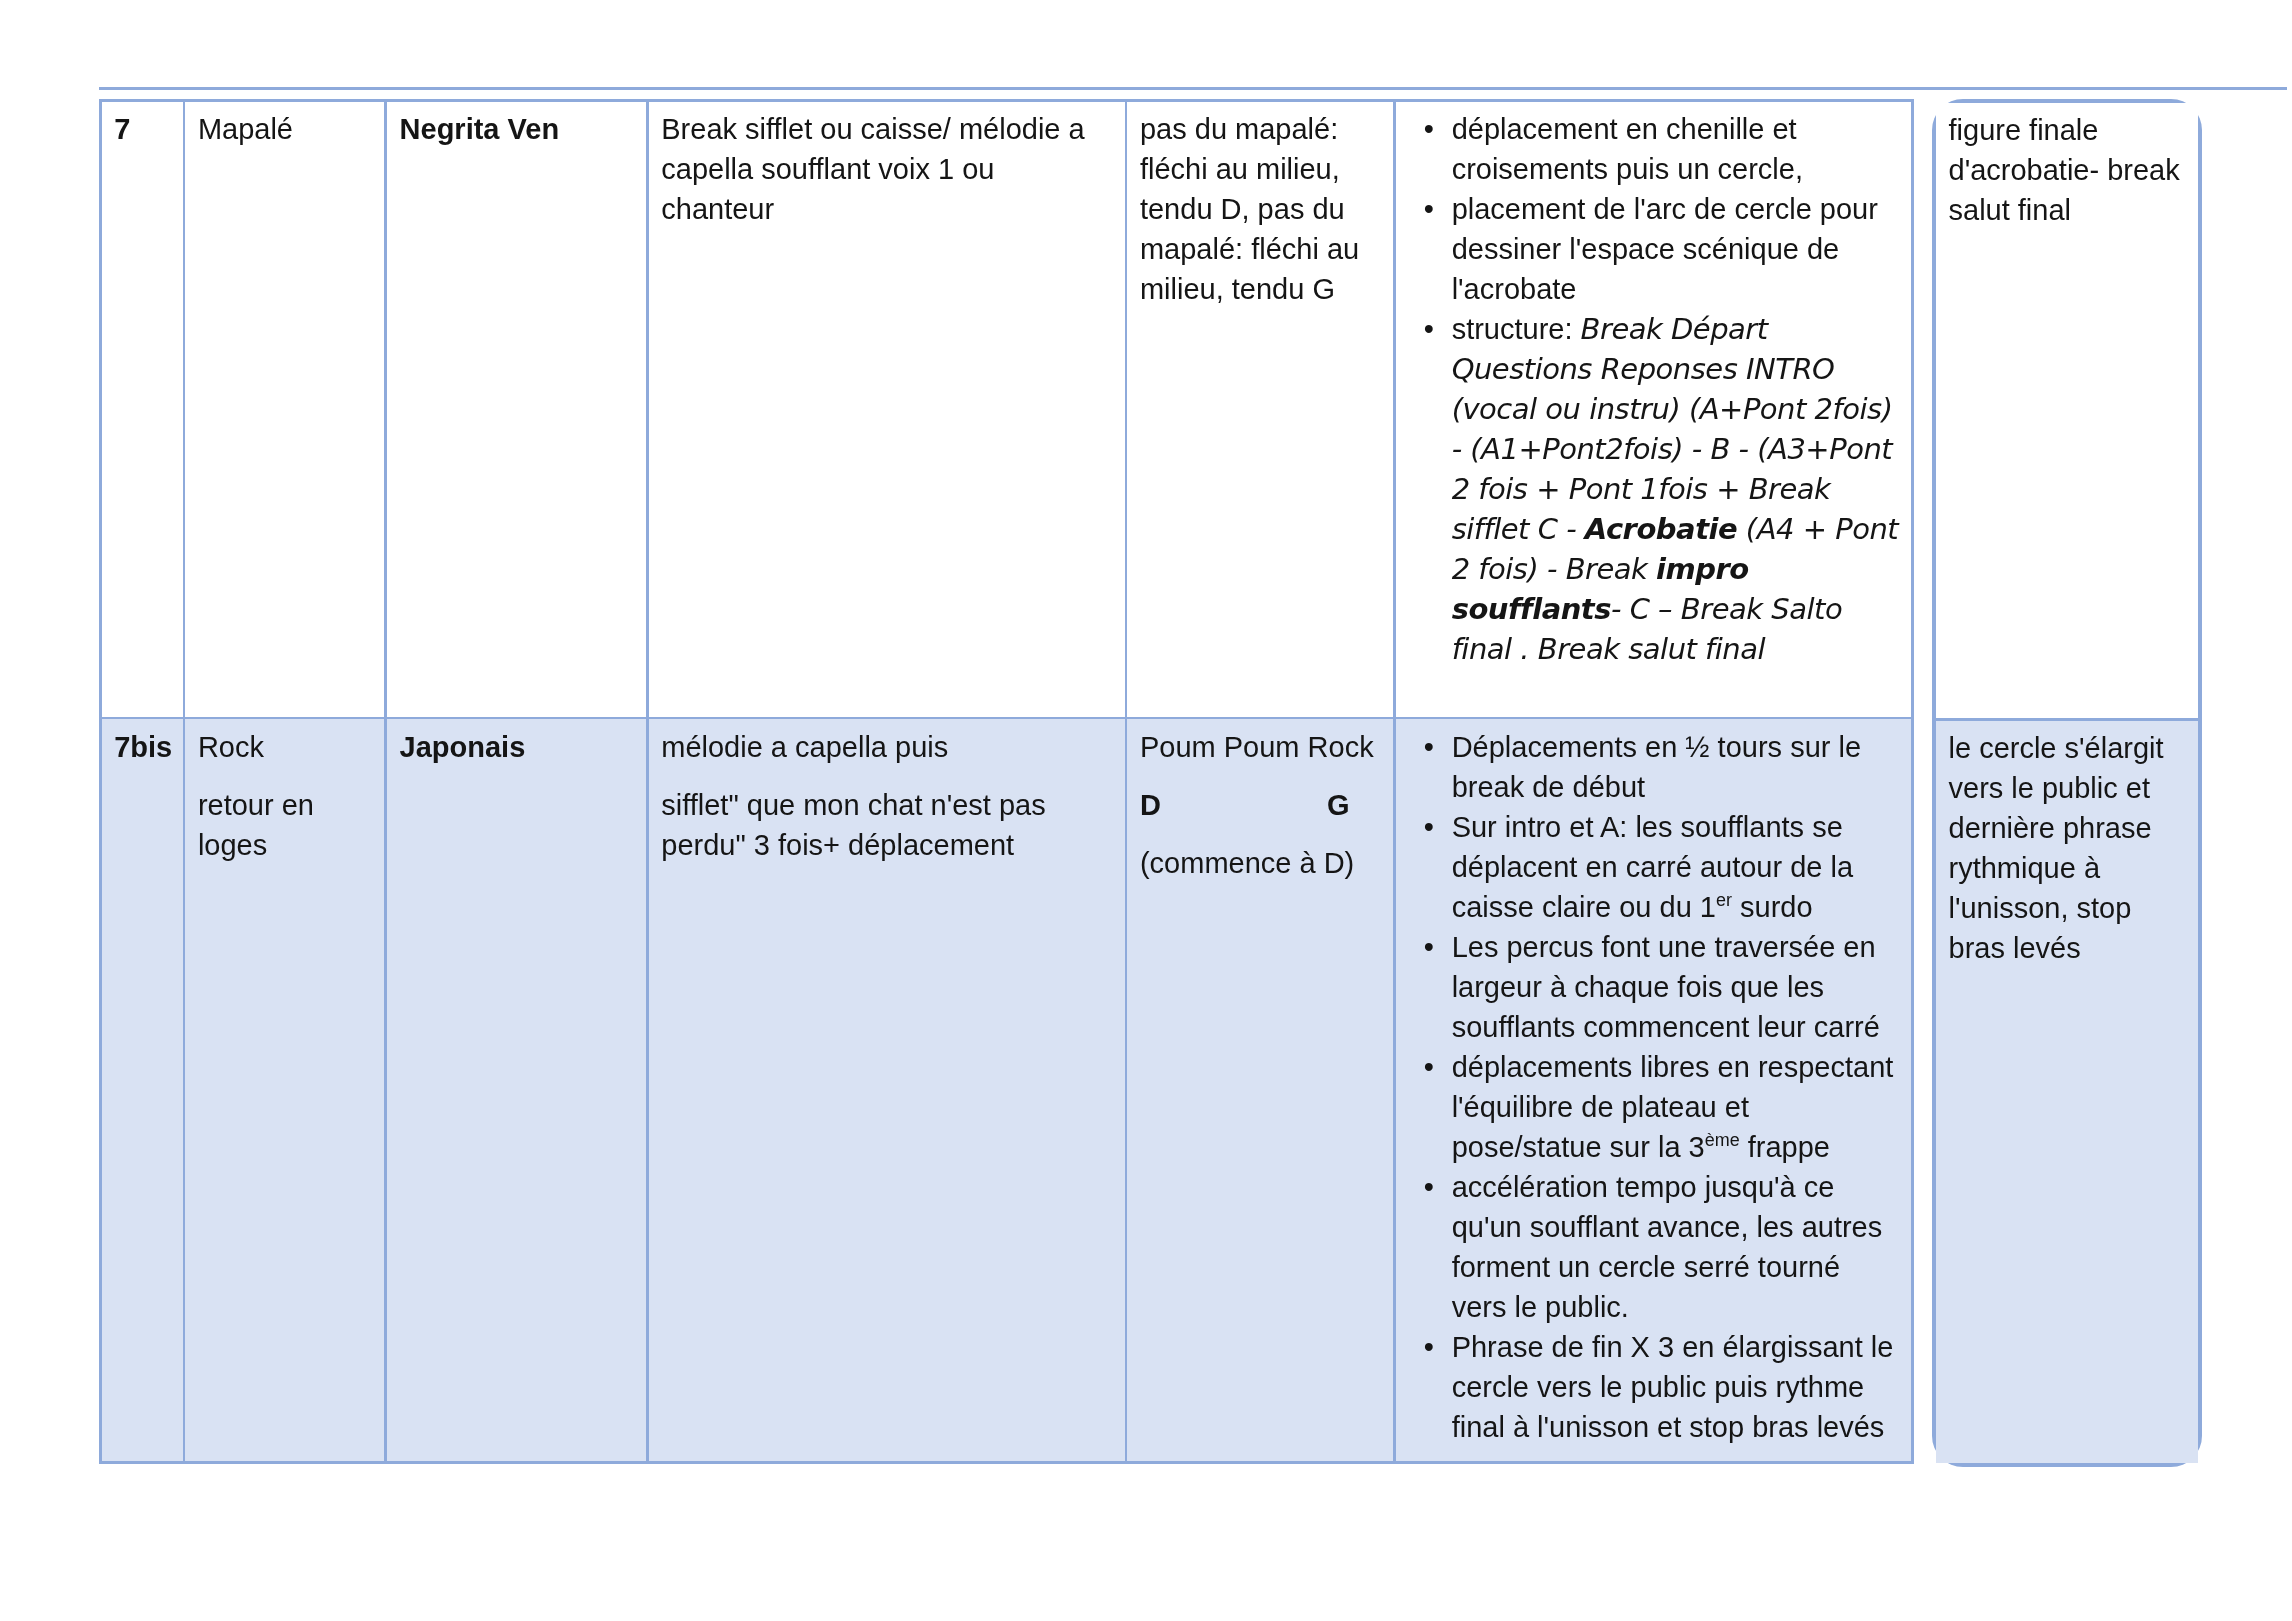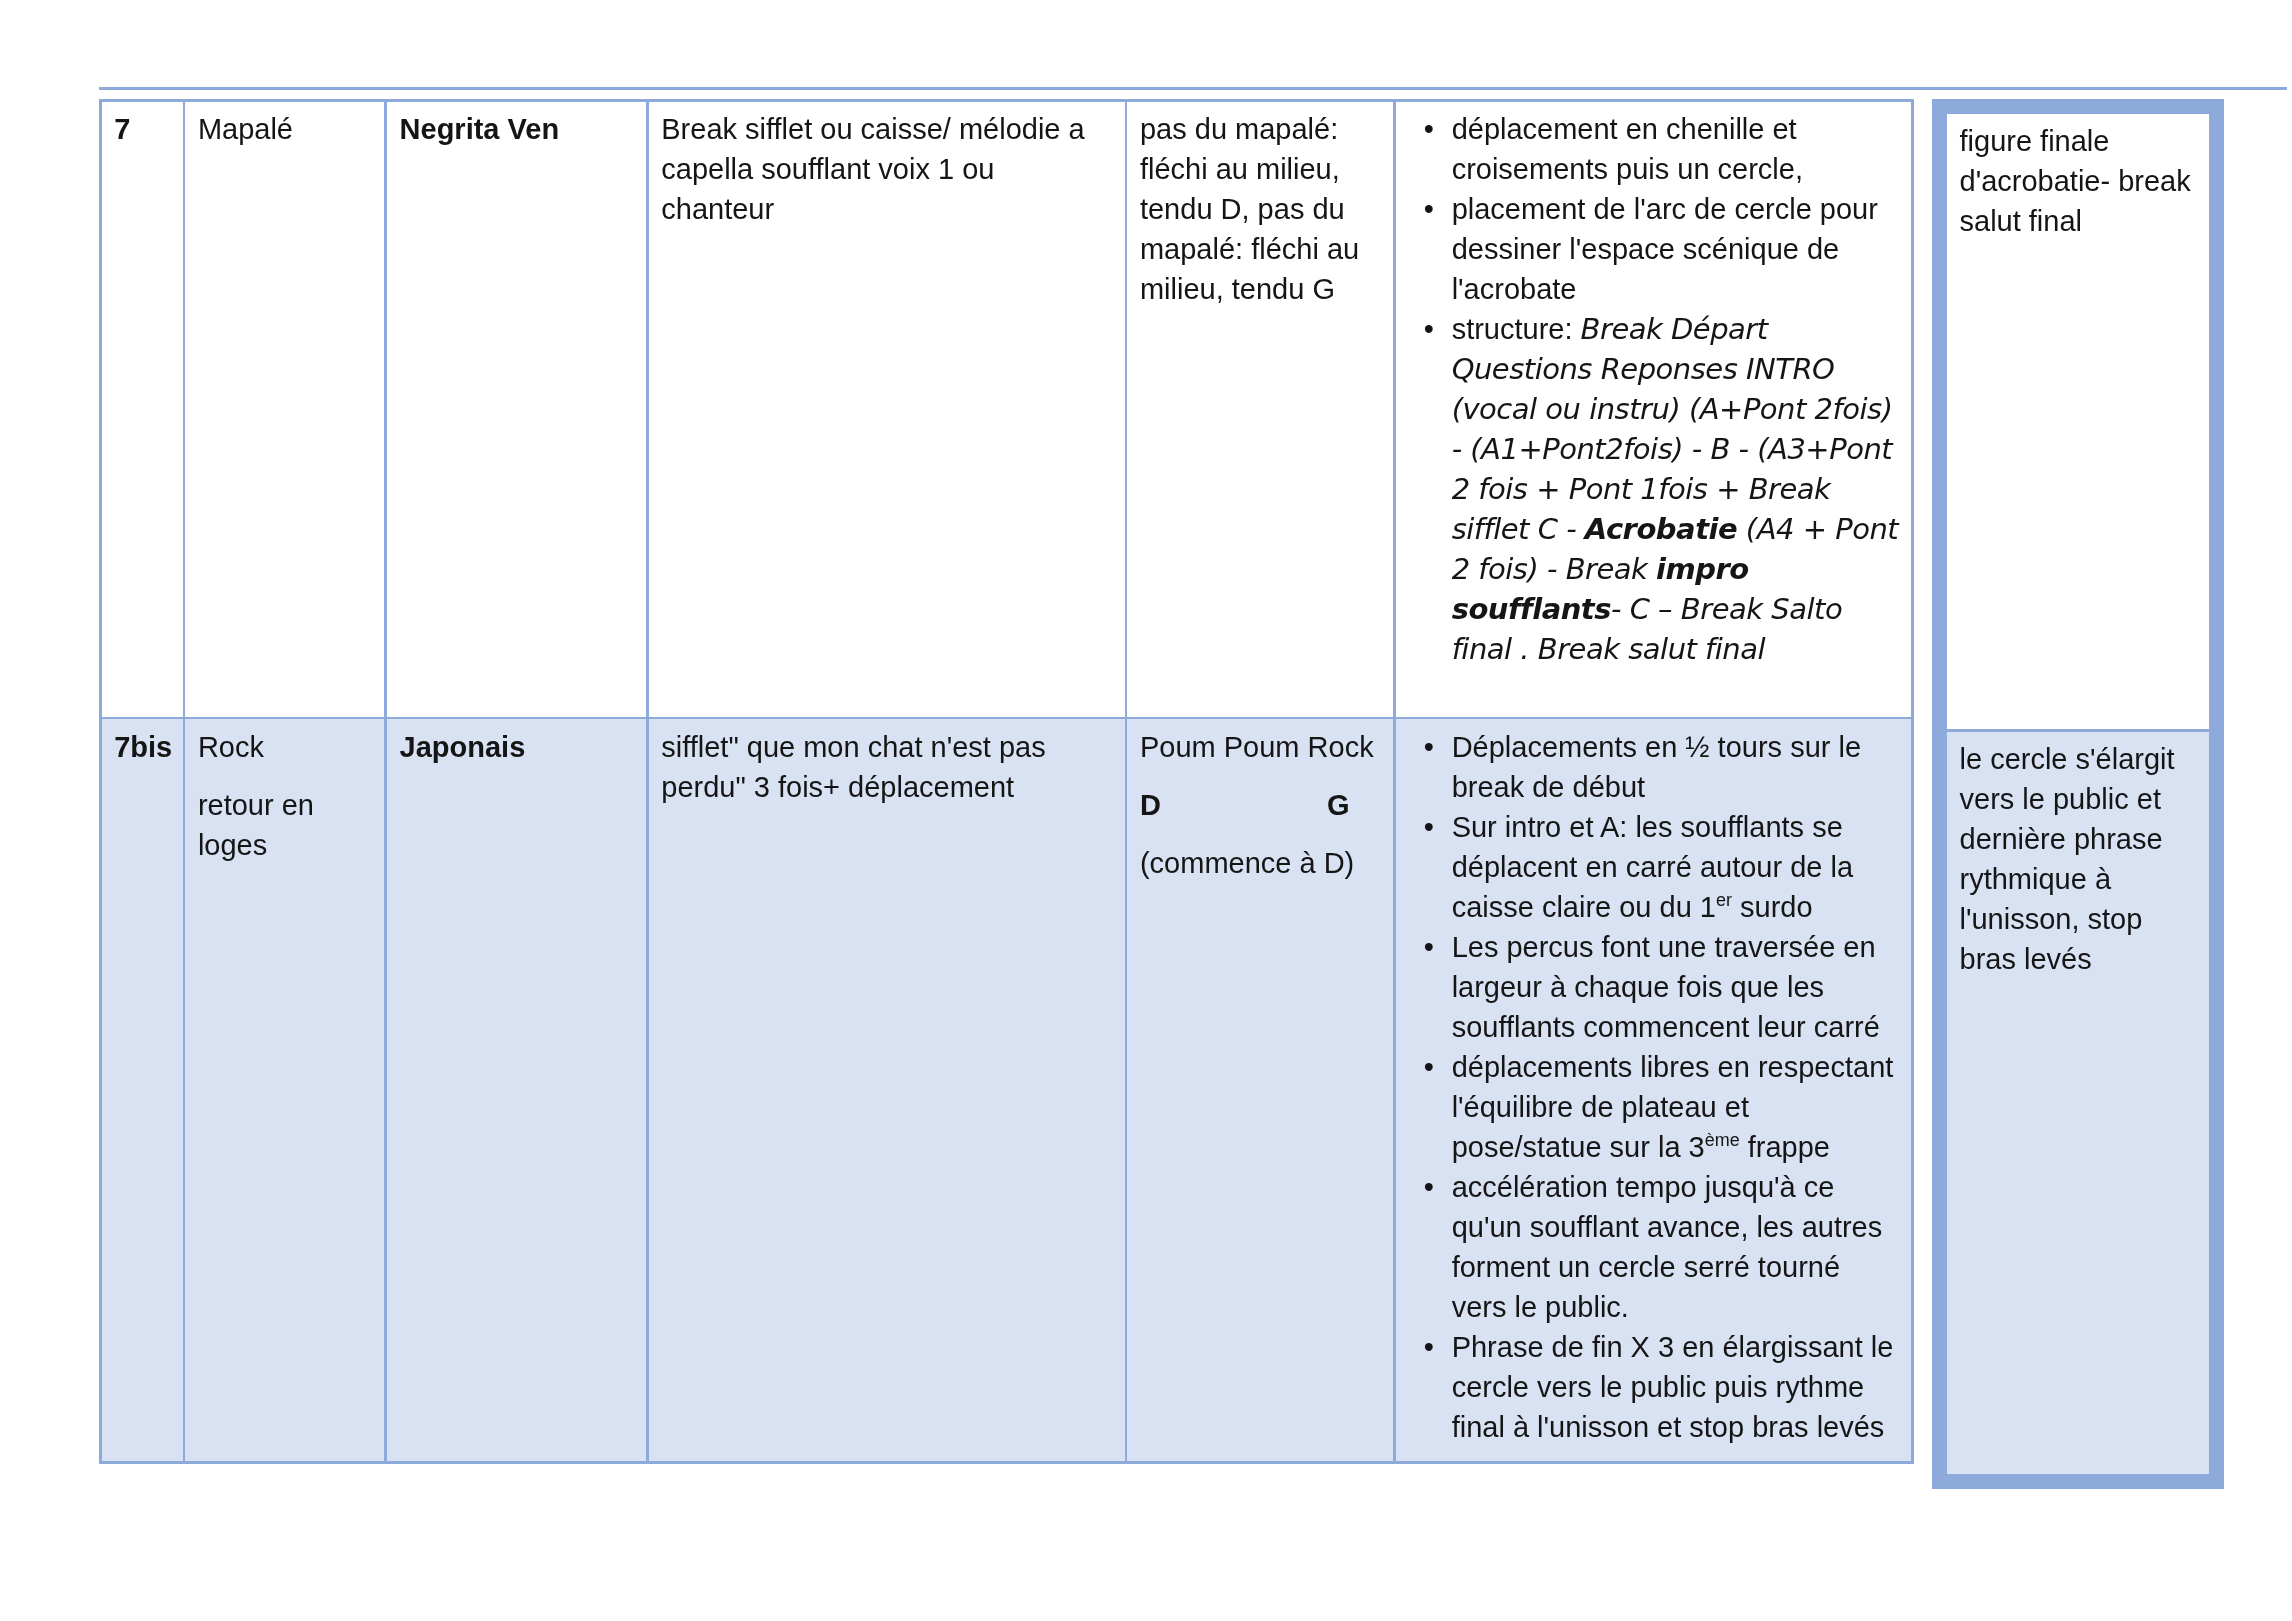--- a/index.html
+++ b/index.html
@@ -25,22 +25,23 @@
     grid-template-columns:81px 199px 259px 476px 266px 515px;
     grid-template-rows:615px 742px;
     gap:2.7px;padding:2.7px;
     background:var(--border-color);
   }
   .col7-grid{
     position:absolute;left:1932px;top:99px;
     display:grid;
     grid-template-columns:262px;
     grid-template-rows:615px 742px;
-    gap:2.7px;padding:15px;
+    gap:2.7px;padding:4px;
     background:var(--border-color);
+    border-radius:31px;
   }
   .cell{background:#ffffff;padding:7.2px 12.5px;overflow:hidden;box-sizing:border-box;}
   .cell.alt-row{background:var(--alt-fill);}
   .cell.num{font-weight:bold;}
   .cell.title{font-weight:bold;}
   .para + .para{margin-top:18px;}
   .li{position:relative;padding-left:43px;}
   .li .marker{position:absolute;left:15px;top:0;}
   .b{font-weight:bold;}
   .alt{font-family:"DejaVu Sans",sans-serif;letter-spacing:-0.5px;font-style:italic;}
@@ -72,20 +73,21 @@
         <div class="li"><span class="marker">•</span><span>structure: </span><span class="alt">Break Départ Questions Reponses INTRO (vocal ou instru) (A+Pont 2fois) - (A1+Pont2fois) - B - (A3+Pont 2 fois + Pont 1fois + Break sifflet C - </span><span class="b alt">Acrobatie</span><span class="alt"> (A4 + Pont 2 fois) - Break </span><span class="b alt">impro soufflants</span><span class="alt">- C – Break Salto final . Break salut final</span></div>
       </div>
 
     <div class="cell alt-row num">7bis</div>
     <div class="cell alt-row">
         <div class="para"><span>Rock</span></div>
         <div class="para"><span>retour en loges</span></div>
       </div>
     <div class="cell alt-row title">Japonais</div>
     <div class="cell alt-row">
+        <div class="para"><span>mélodie a capella puis</span></div>
         <div class="para"><span>sifflet" que mon chat n'est pas perdu" 3 fois+ déplacement</span></div>
       </div>
     <div class="cell alt-row">
         <div class="para"><span>Poum Poum Rock</span></div>
         <div class="para"><span class="b">D</span><span style="display: inline-block; width: 166px;"></span><span class="b">G</span></div>
         <div class="para"><span>(commence à D)</span></div>
       </div>
     <div class="cell alt-row">
         <div class="li"><span class="marker">•</span><span>Déplacements en ½ tours sur le break de début</span></div>
         <div class="li"><span class="marker">•</span><span>Sur intro et A: les soufflants se déplacent en carré autour de la caisse claire ou du 1</span><span class="sup">er</span><span> surdo</span></div>

